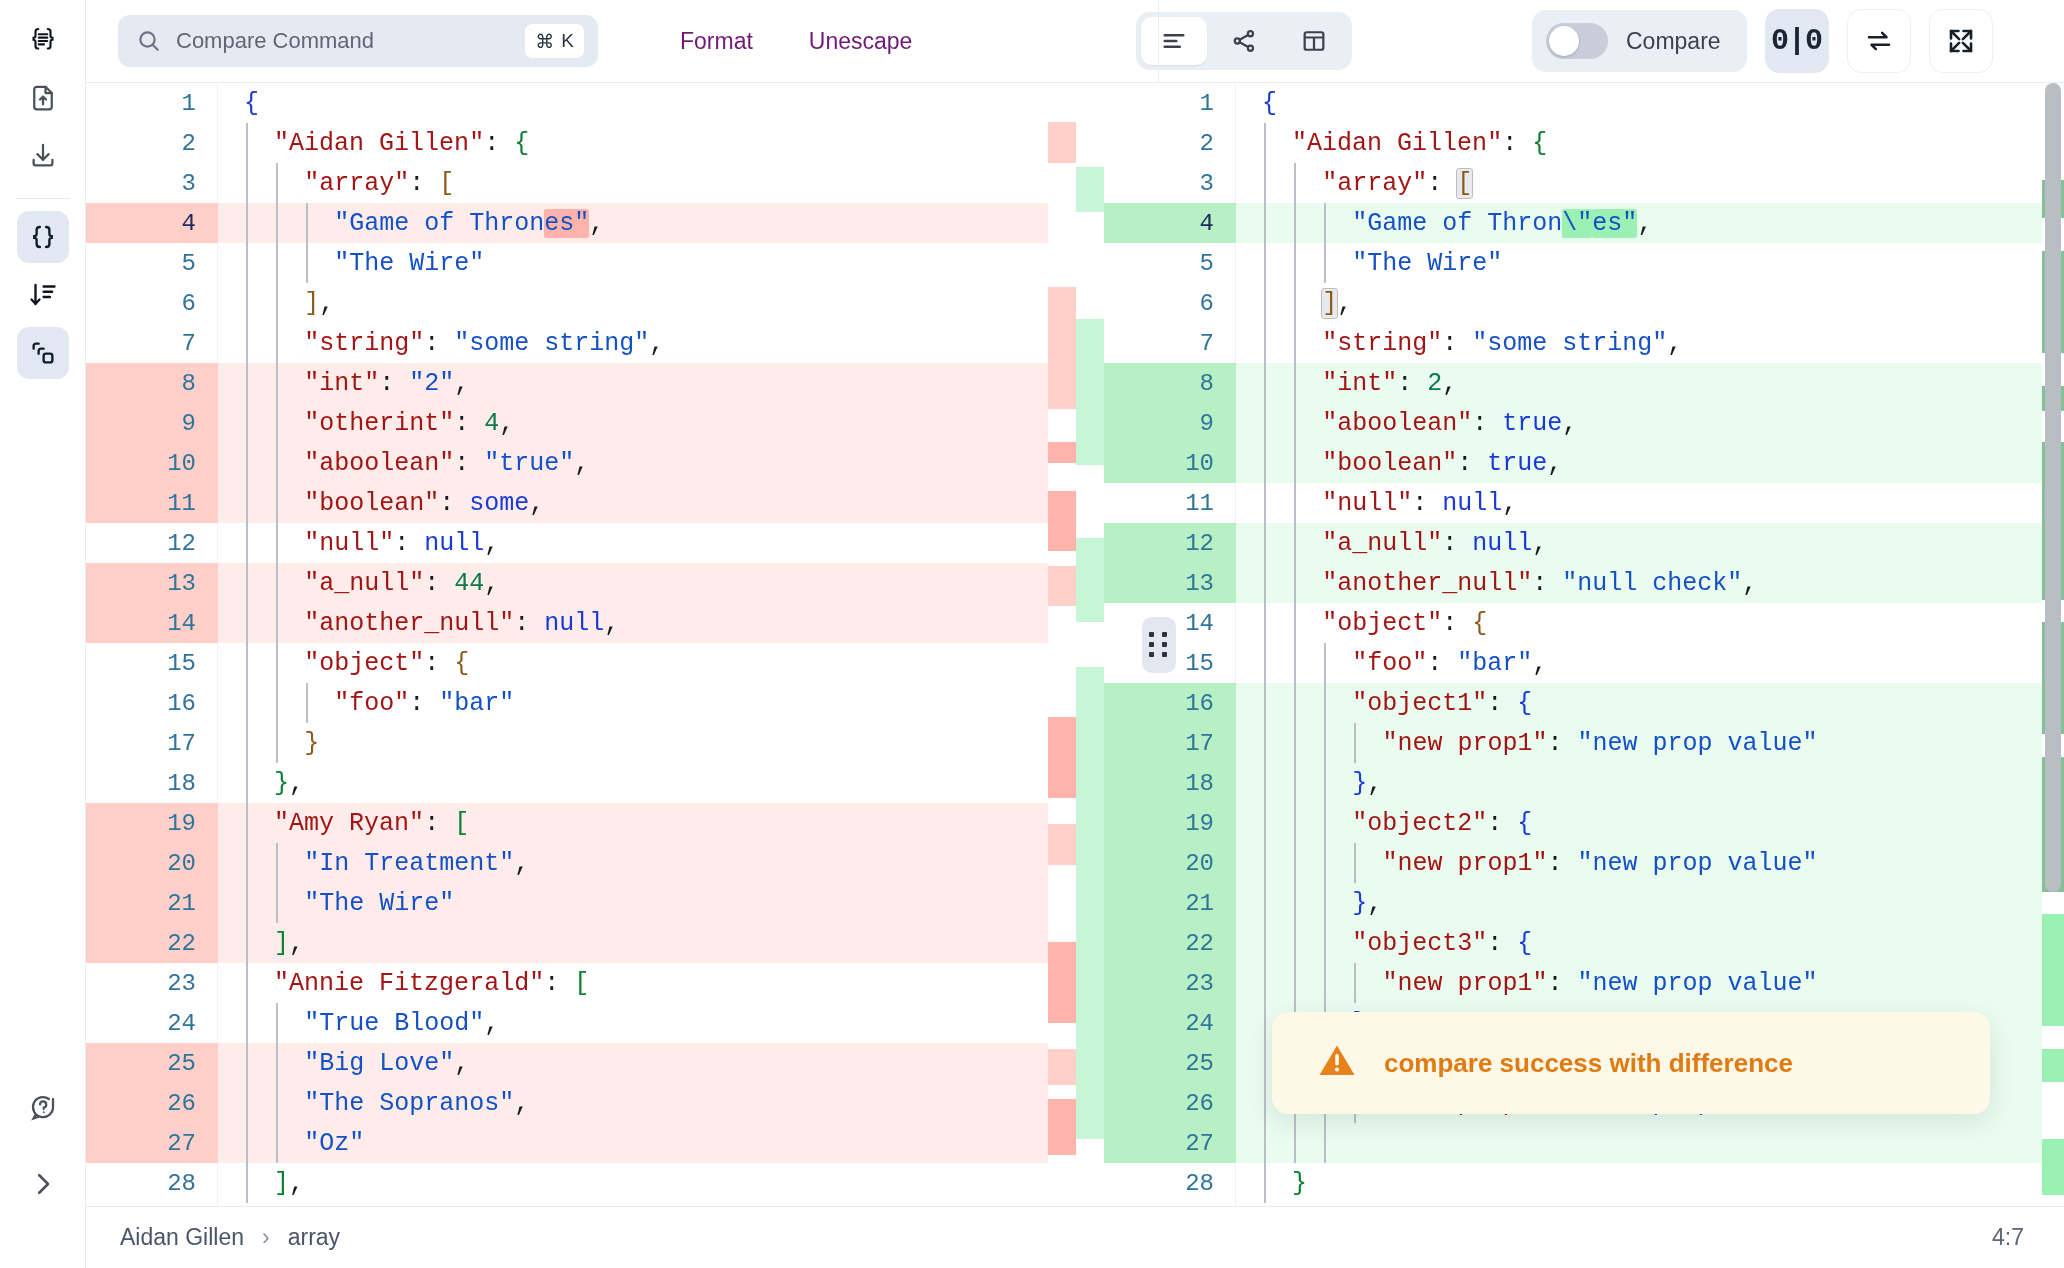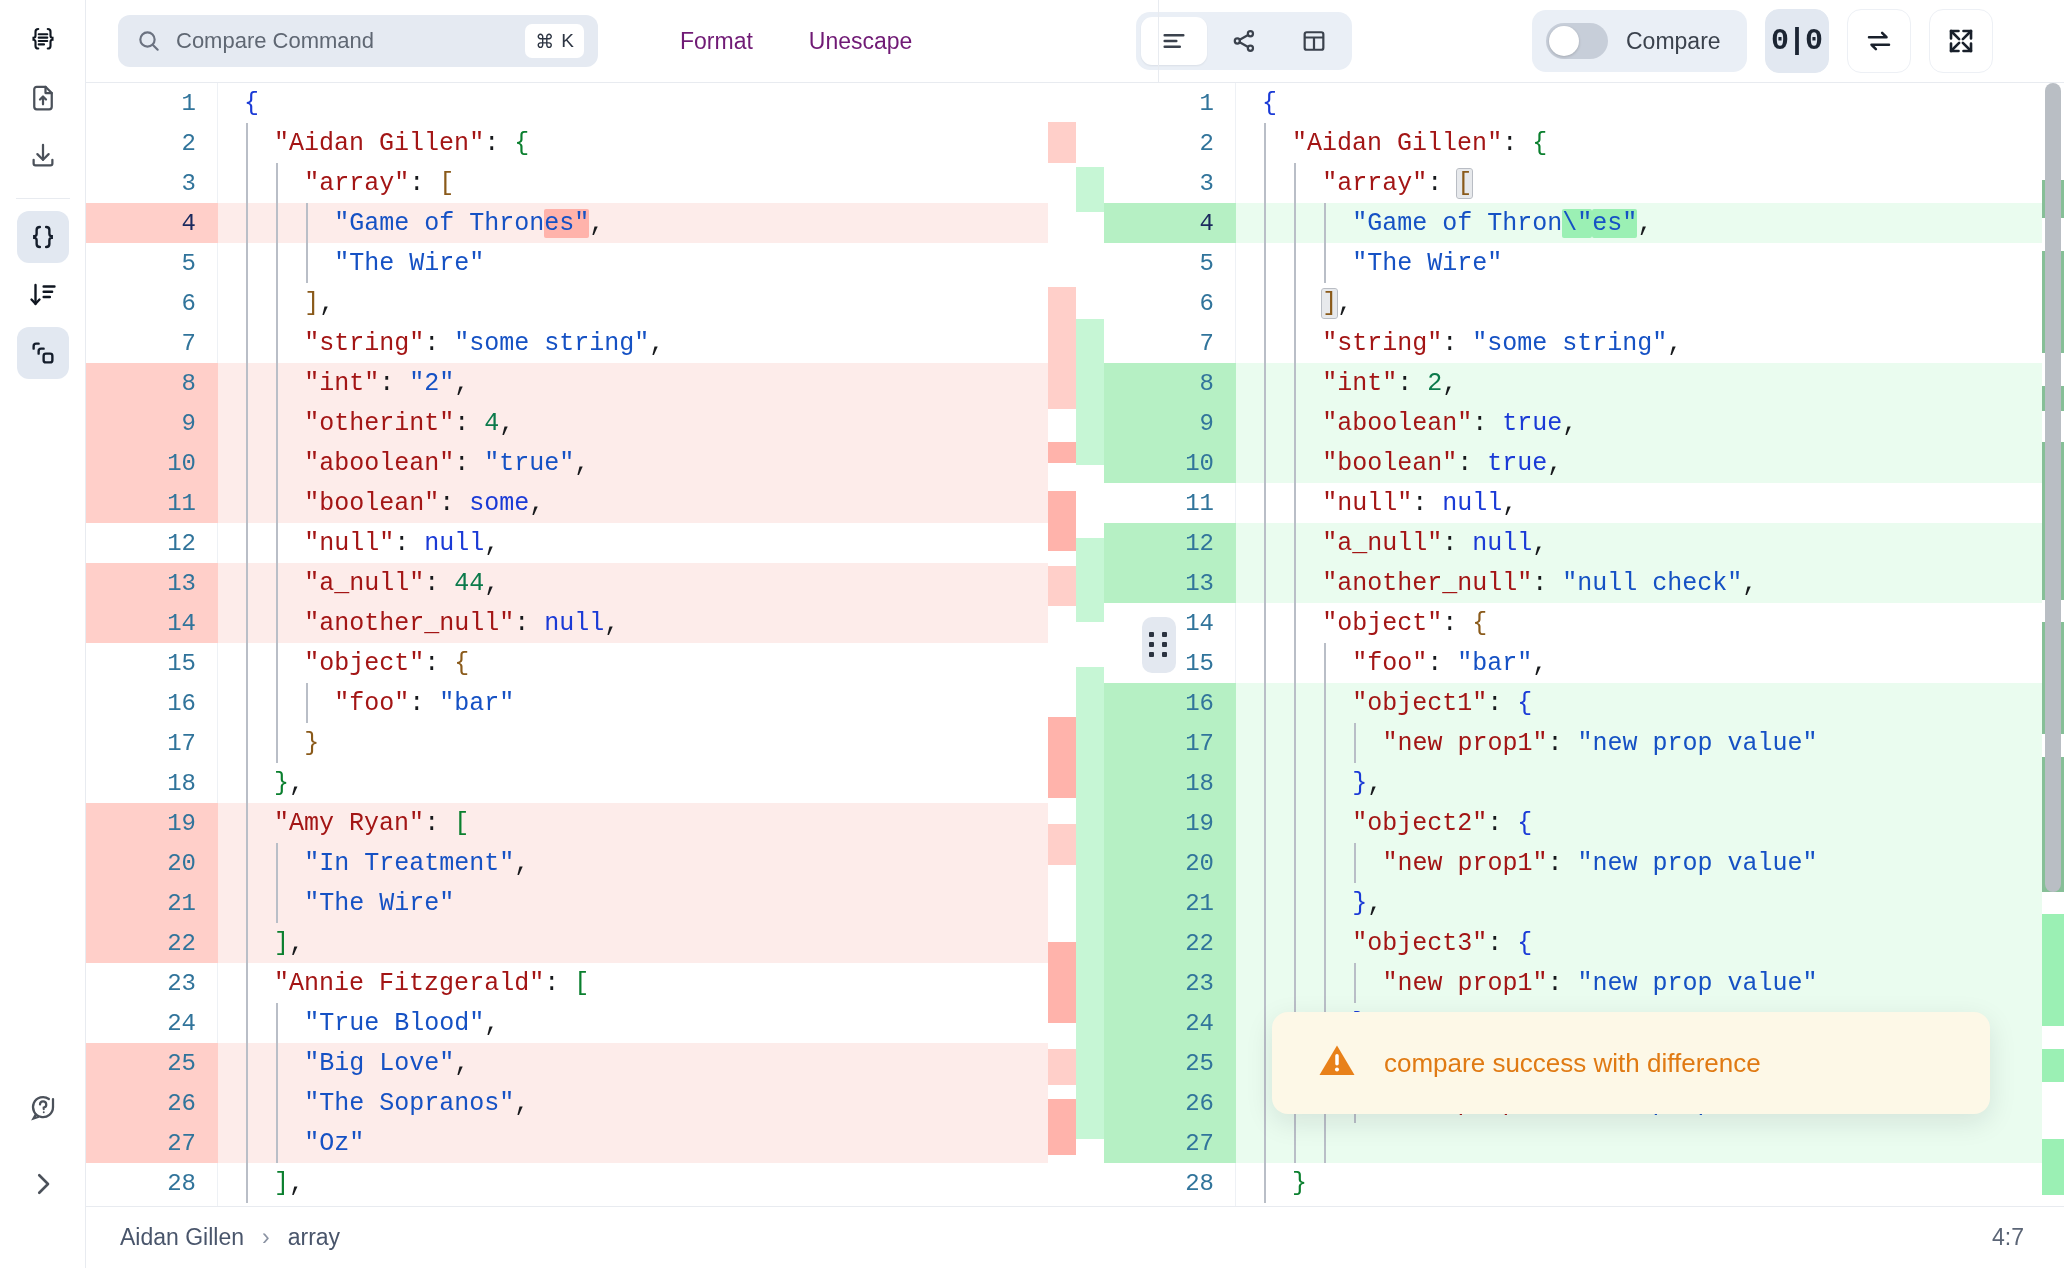--- a/index.html
+++ b/index.html
@@ -166,20 +166,21 @@
   .pane-split { position:absolute; top:0; bottom:0; width:1px; background:#e8ebf0; }
 
   
   .toast {
     position:absolute; right: 74px; bottom: 92px;
     width: 718px; height: 102px; border-radius: 16px;
     background:#fdf8e7;
     box-shadow: 0 8px 28px rgba(16,24,40,.10);
     display:flex; align-items:center; padding-left: 44px; gap: 26px;
     z-index: 20;
+    font-weight: bold;
   }
   .toast-msg { color:#e07a13; font-size:26px; }
 
   
   .statusbar {
     height: 62px; flex: 0 0 62px;
     border-top:1px solid #e8ebf0;
     display:flex; align-items:center;
     padding: 0 40px 0 34px;
     background:#fff; position:relative; z-index:6;

